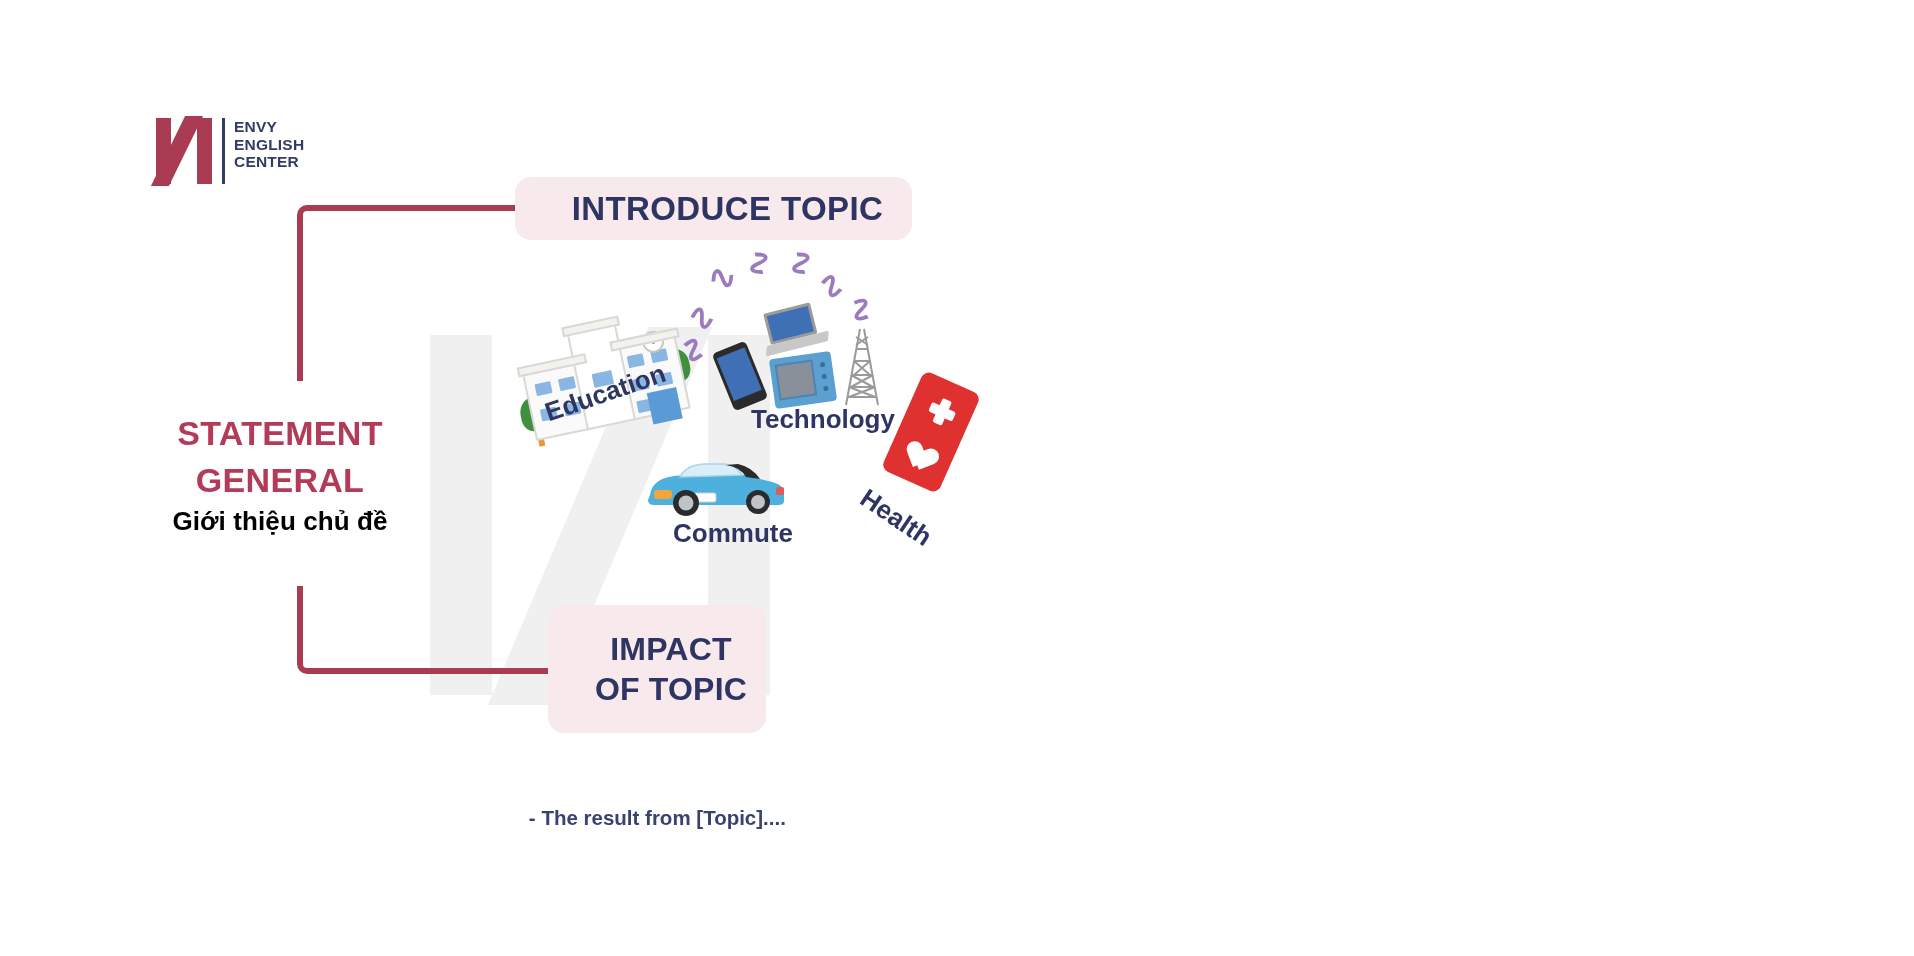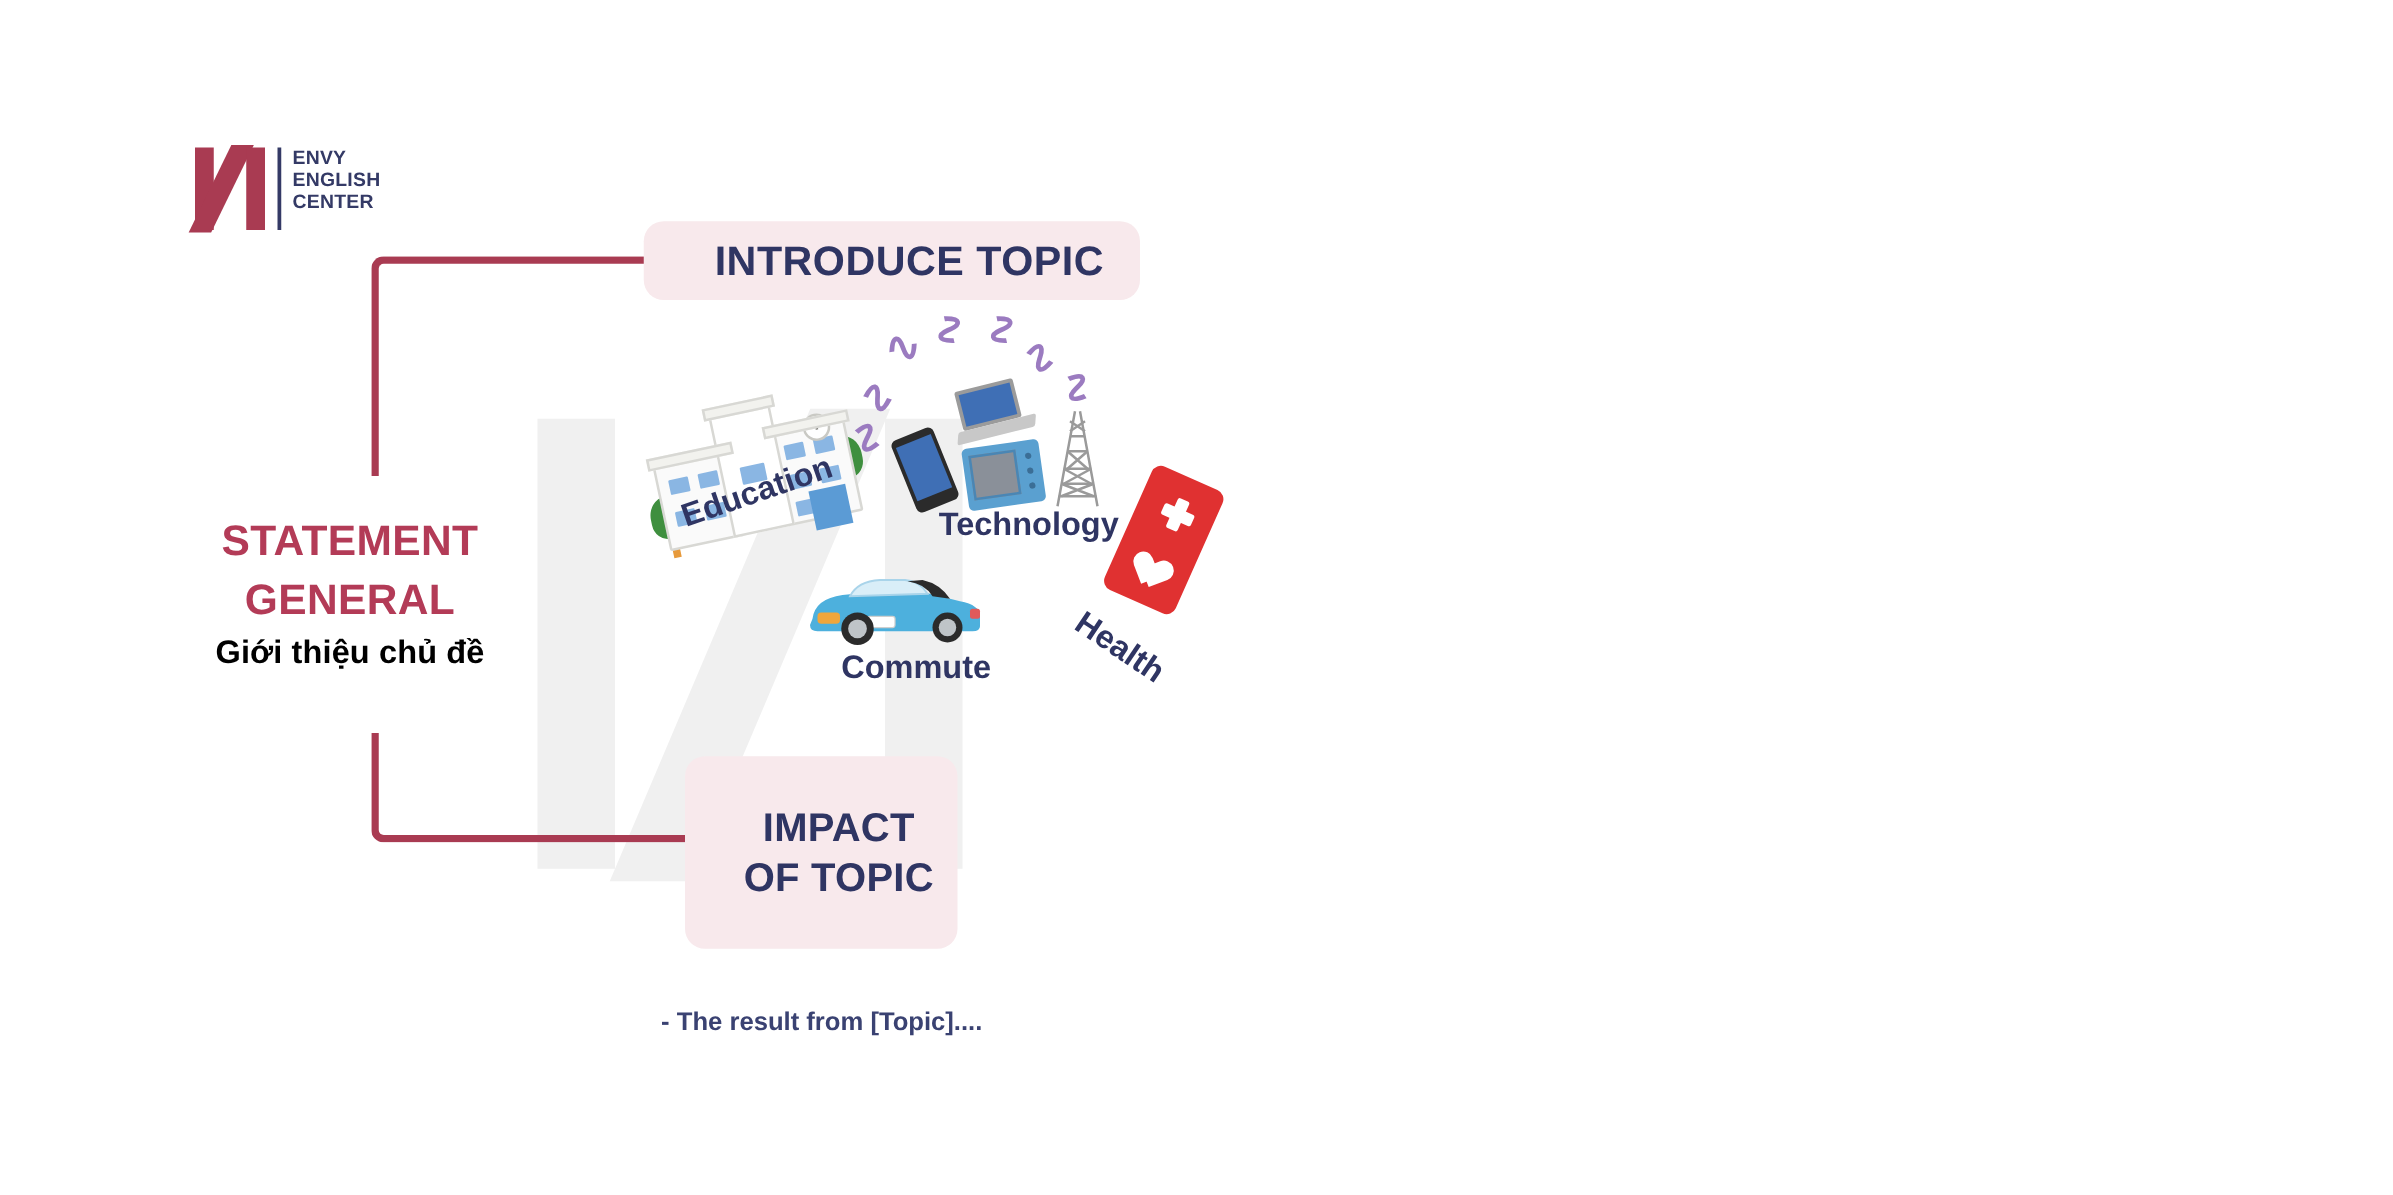--- a/index.html
+++ b/index.html
@@ -46,21 +46,21 @@
     border-bottom-left-radius: 10px;
   }
 
   
   .pill {
     position: absolute; background: #f8e9ec; border-radius: 16px;
     display: flex; align-items: center; justify-content: center;
     color: #2f3563; font-weight: 700; text-align: center; padding-left: 28px;
   }
   #introduce-topic-box { left: 515px; top: 177px; width: 397px; height: 63px; font-size: 33px; letter-spacing: .4px; }
-  #impact-topic-box { left: 548px; top: 605px; width: 218px; height: 154px; font-size: 32px; line-height: 40px; letter-spacing: .2px; }
+  #impact-topic-box { left: 548px; top: 605px; width: 218px; height: 128px; font-size: 32px; line-height: 40px; letter-spacing: .2px; }
 
   
   .general-block { position: absolute; left: 120px; top: 410px; width: 320px; text-align: center; }
   .general-title { color: #b33b57; font-weight: 700; font-size: 34px; line-height: 47px; letter-spacing: .3px; }
   .general-sub { color: #000000; font-weight: 700; font-size: 26px; margin-top: 2px; letter-spacing: .1px; }
 
   
   .eg { position: absolute; left: 489px; top: 745px; color: #3a4272;
         font-weight: 700; font-size: 20.5px; line-height: 29px; white-space: pre; }
 

